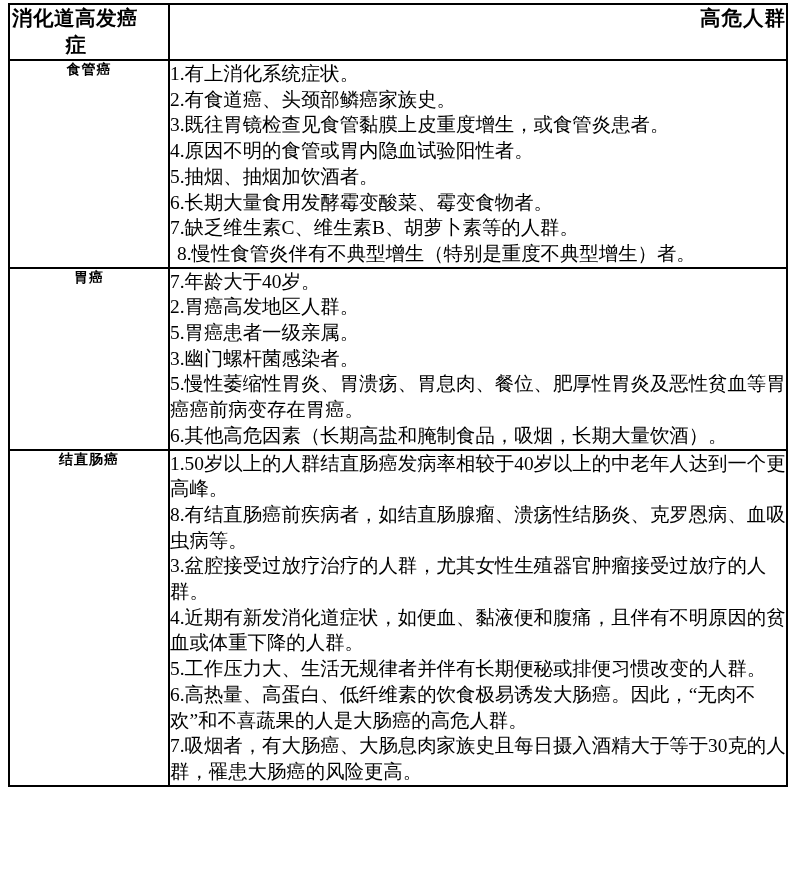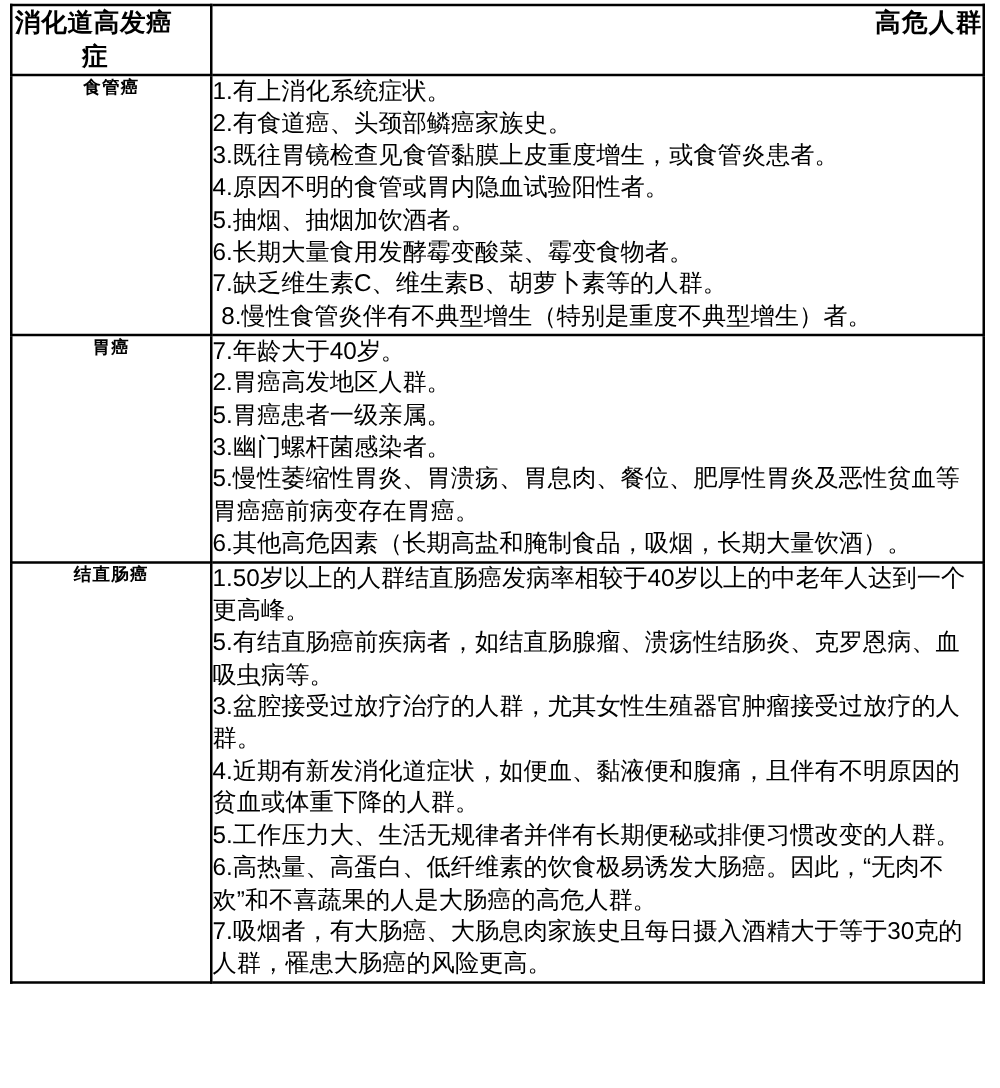--- a/index.html
+++ b/index.html
@@ -32,20 +32,21 @@
     table-layout: fixed;
     background: #ffffff;
   }
 
   .risk-table td,
   .risk-table th {
     border: 2px solid #000000;
     vertical-align: top;
     padding: 0;
     background: #ffffff;
+    font-family: Liberation Serif, serif;
   }
 
   
   col.c-cancer { width: 160px; }
   col.c-risk   { width: 618px; }
 
   
   .hdr-cancer {
     text-align: center;
     font-weight: bold;
@@ -148,21 +149,21 @@
             <li>6.其他高危因素（长期高盐和腌制食品，吸烟，长期大量饮酒）。</li>
           </ul>
         </td>
       </tr>
 
       <tr>
         <td class="cell-cancer">结直肠癌</td>
         <td class="cell-risk">
           <ul class="risk-list">
             <li>1.50岁以上的人群结直肠癌发病率相较于40岁以上的中老年人达到一个更高峰。</li>
-            <li>5.有结直肠癌前疾病者，如结直肠腺瘤、溃疡性结肠炎、克罗恩病、血吸虫病等。</li>
+            <li>8.有结直肠癌前疾病者，如结直肠腺瘤、溃疡性结肠炎、克罗恩病、血吸虫病等。</li>
             <li>3.盆腔接受过放疗治疗的人群，尤其女性生殖器官肿瘤接受过放疗的人群。</li>
             <li>4.近期有新发消化道症状，如便血、黏液便和腹痛，且伴有不明原因的贫血或体重下降的人群。</li>
             <li>5.工作压力大、生活无规律者并伴有长期便秘或排便习惯改变的人群。</li>
             <li>6.高热量、高蛋白、低纤维素的饮食极易诱发大肠癌。因此，“无肉不欢”和不喜蔬果的人是大肠癌的高危人群。</li>
             <li>7.吸烟者，有大肠癌、大肠息肉家族史且每日摄入酒精大于等于30克的人群，罹患大肠癌的风险更高。</li>
           </ul>
         </td>
       </tr>
 
     </tbody>

